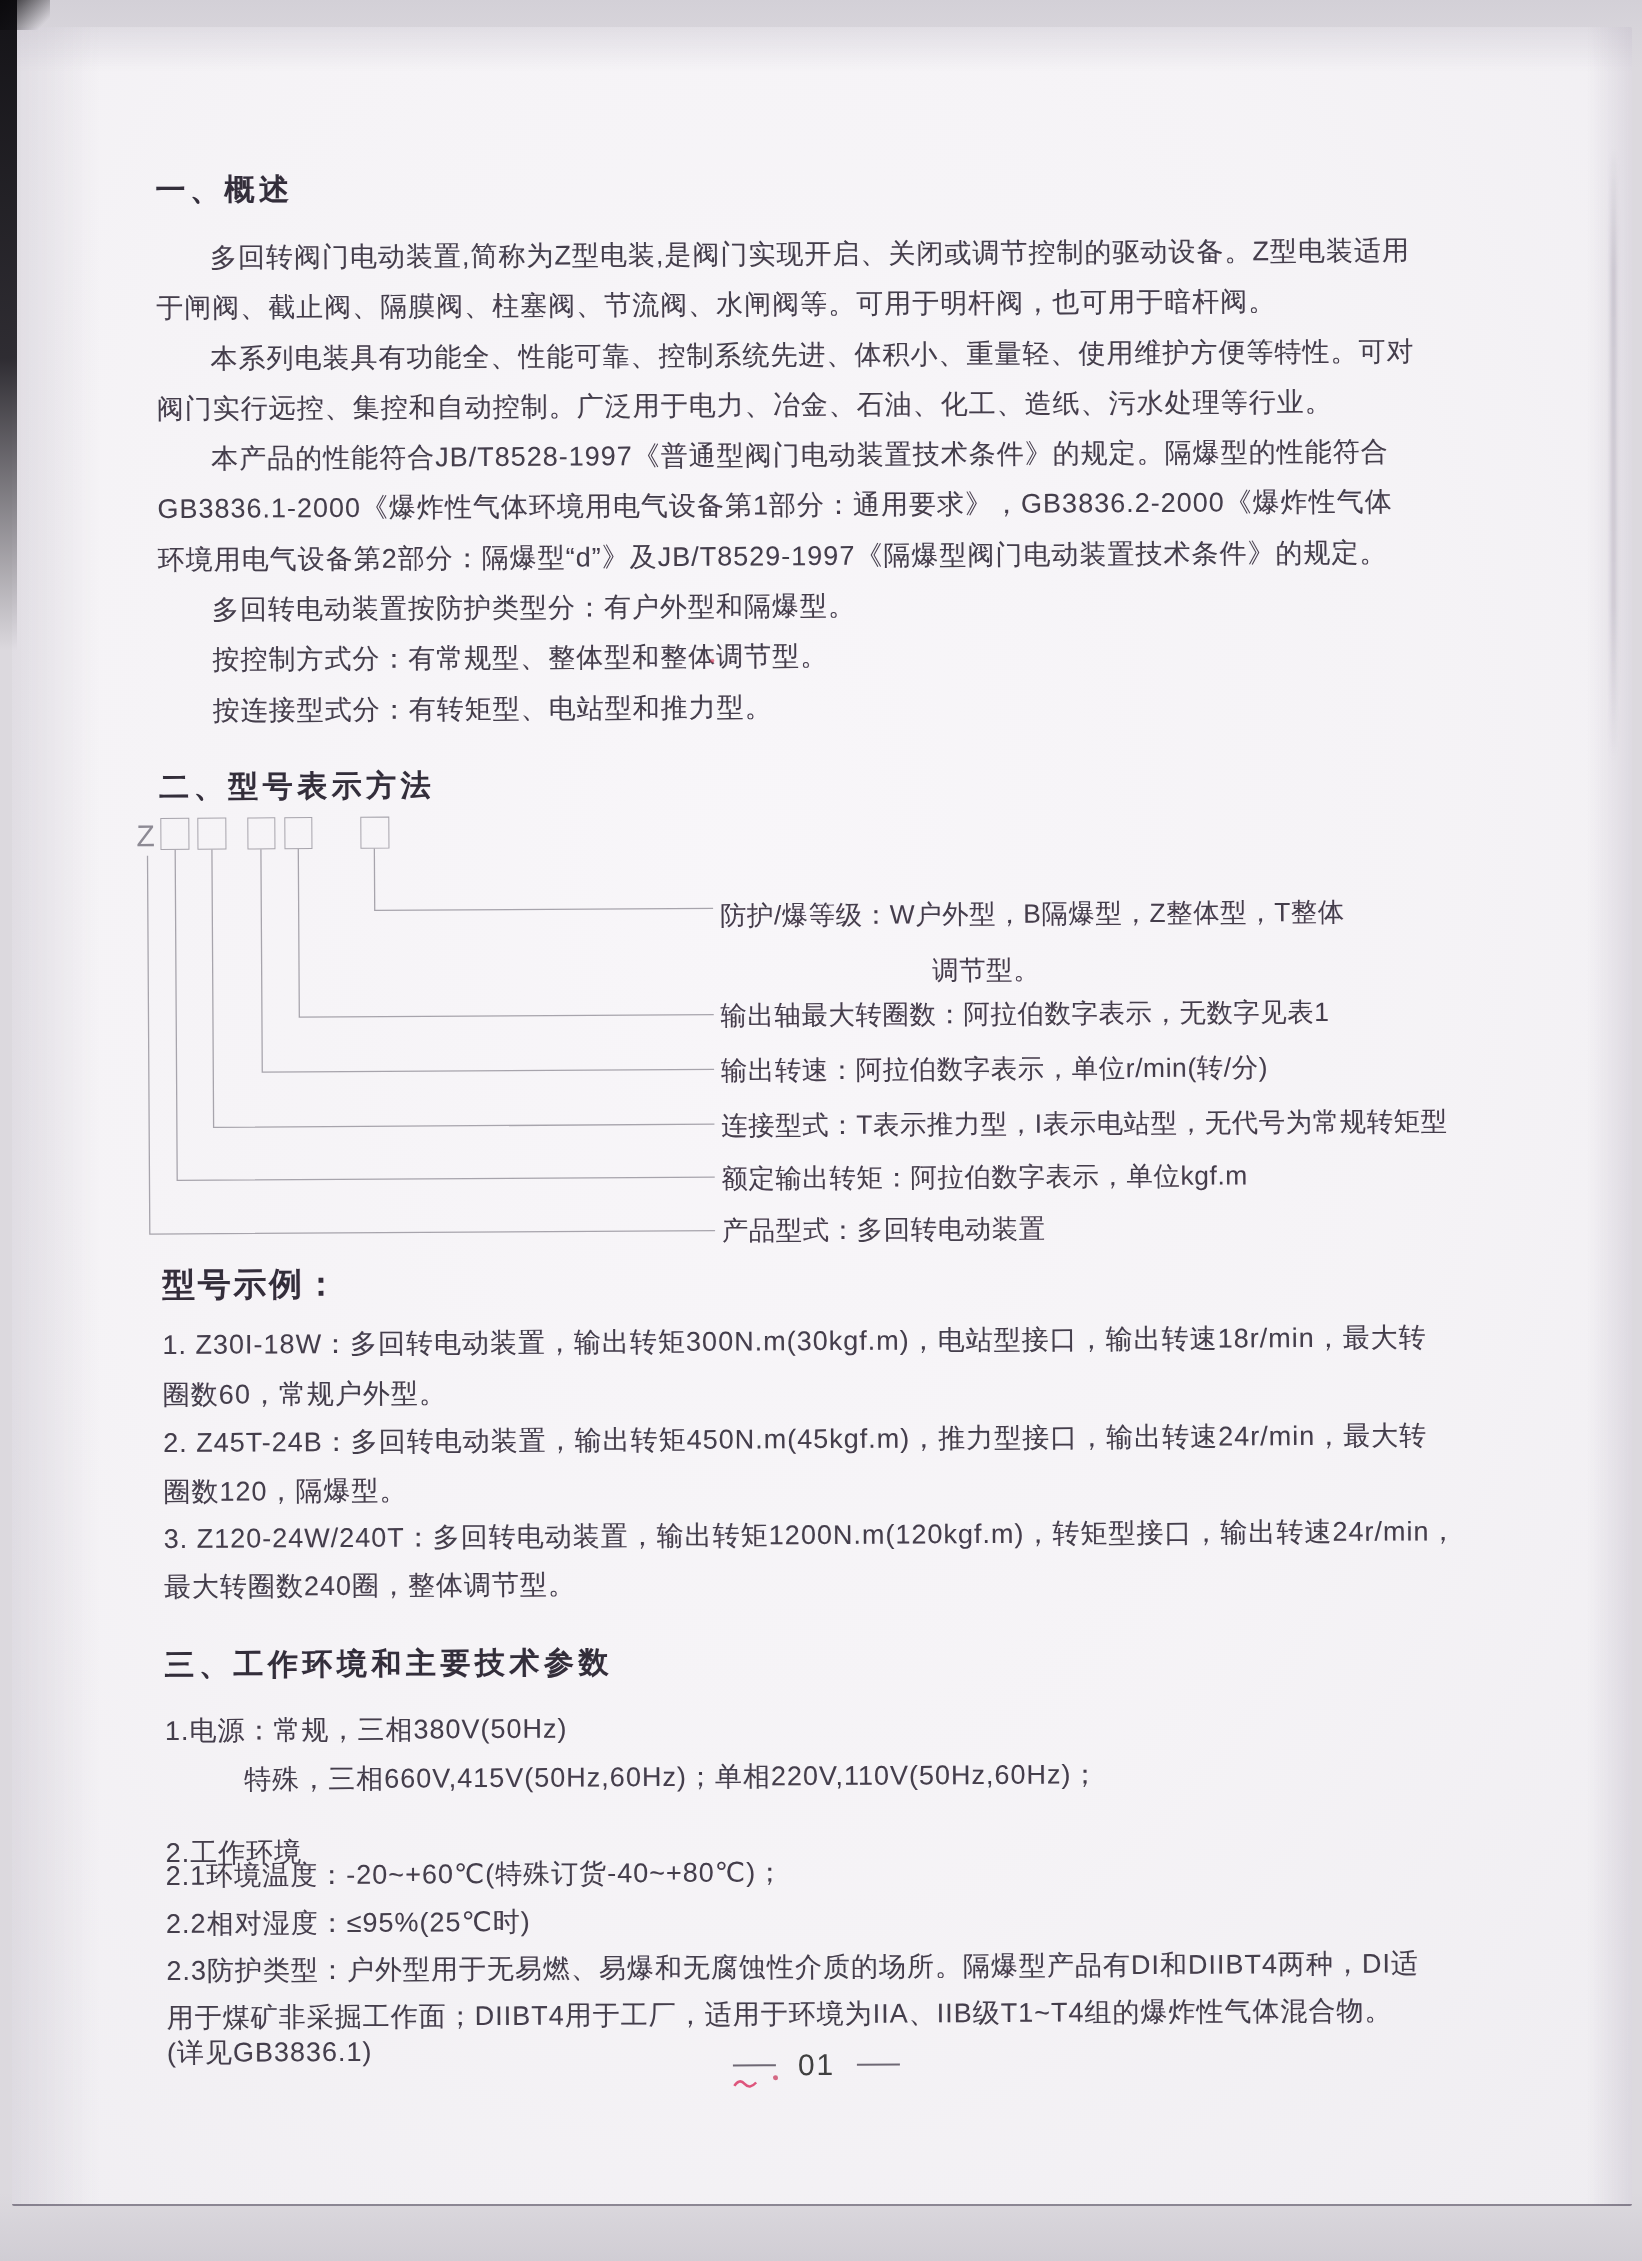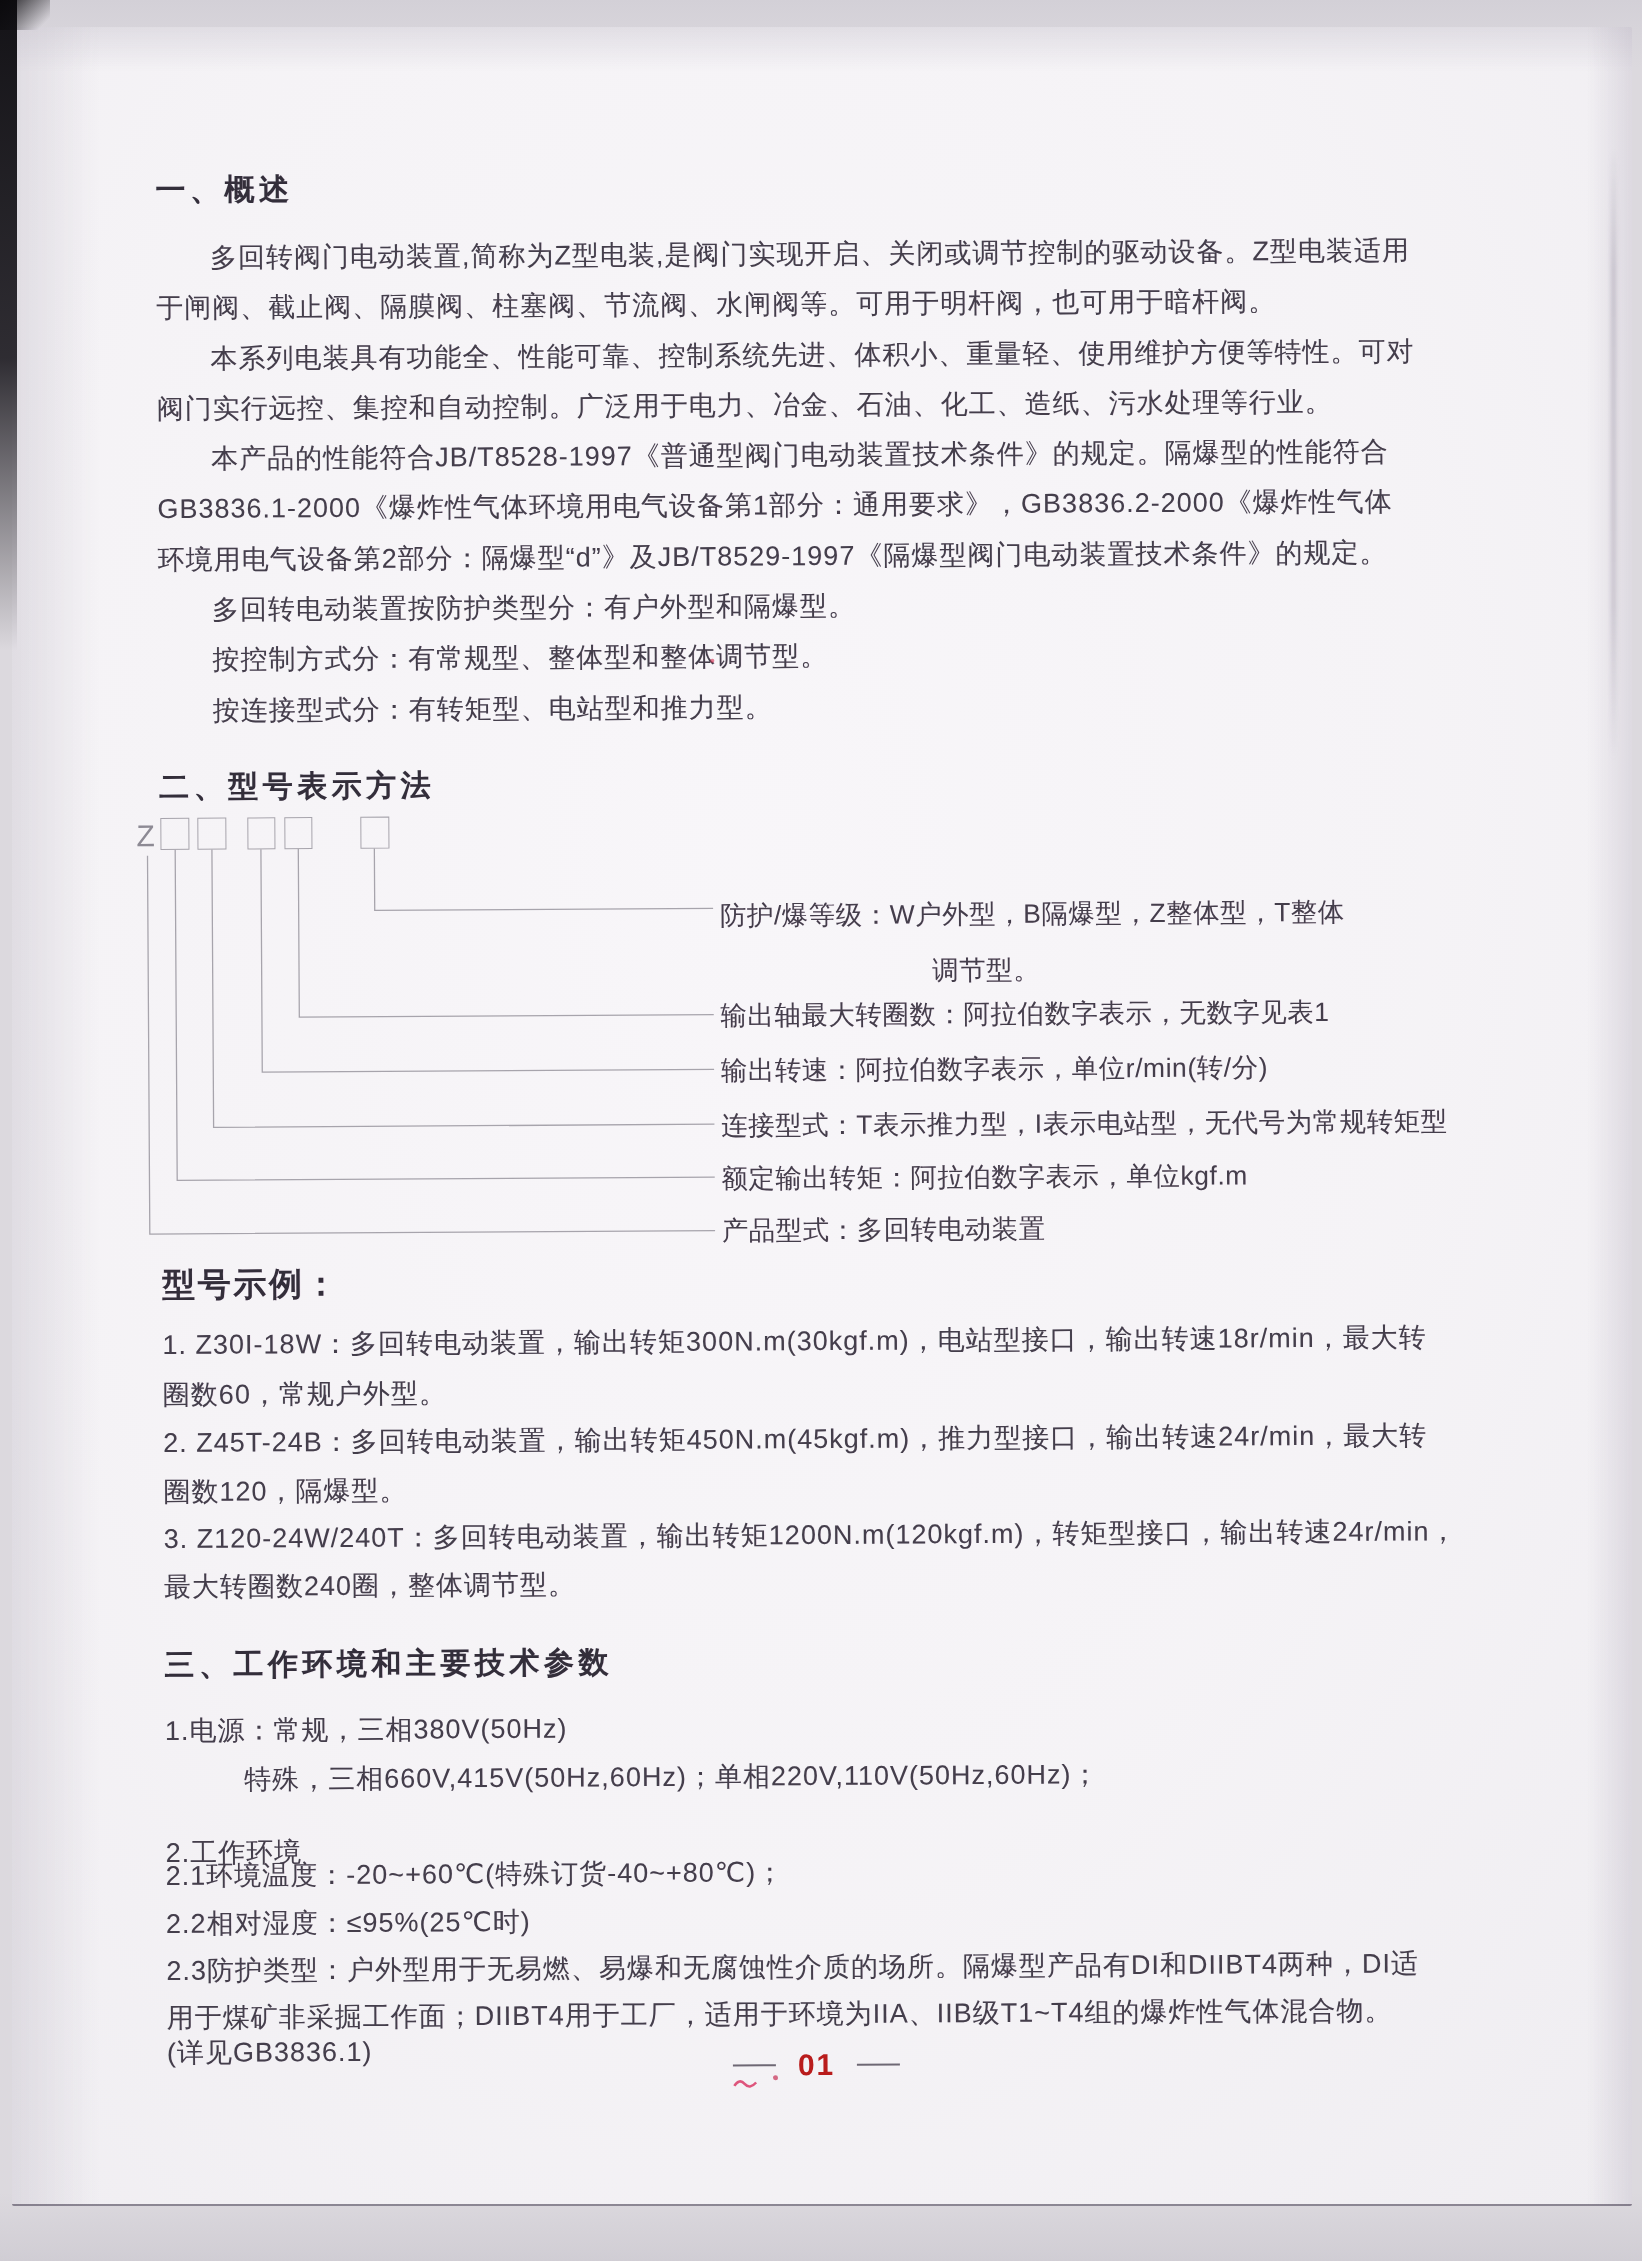--- a/index.html
+++ b/index.html
@@ -66,21 +66,21 @@
     position:absolute;left:138px;top:815px;font-size:30px;color:#8d8a94;font-weight:400;
   }
   .mbox{
     position:absolute;top:814px;height:30px;border:1.3px solid #a7a4ac;background:transparent;
   }
   .connectors{position:absolute;left:129px;top:832px;}
   .footer{
     position:absolute;left:727px;top:2048px;display:flex;align-items:center;gap:22px;
   }
   .footer .dash{display:block;width:43px;height:2.6px;background:#6e6874;}
-  .footer .num{font-size:30px;color:#b91c1c;letter-spacing:1.9px;font-weight:700;}
+  .footer .num{font-size:30px;color:#404040;letter-spacing:1.9px;font-weight:400;}
   .pen-dot{position:absolute;border-radius:50%;}
 </style>
 </head>
 <body>
 
 <div class="scan">
 
   <div class="paper"></div>
   <div class="edge-left"></div>
   <div class="edge-corner"></div>

